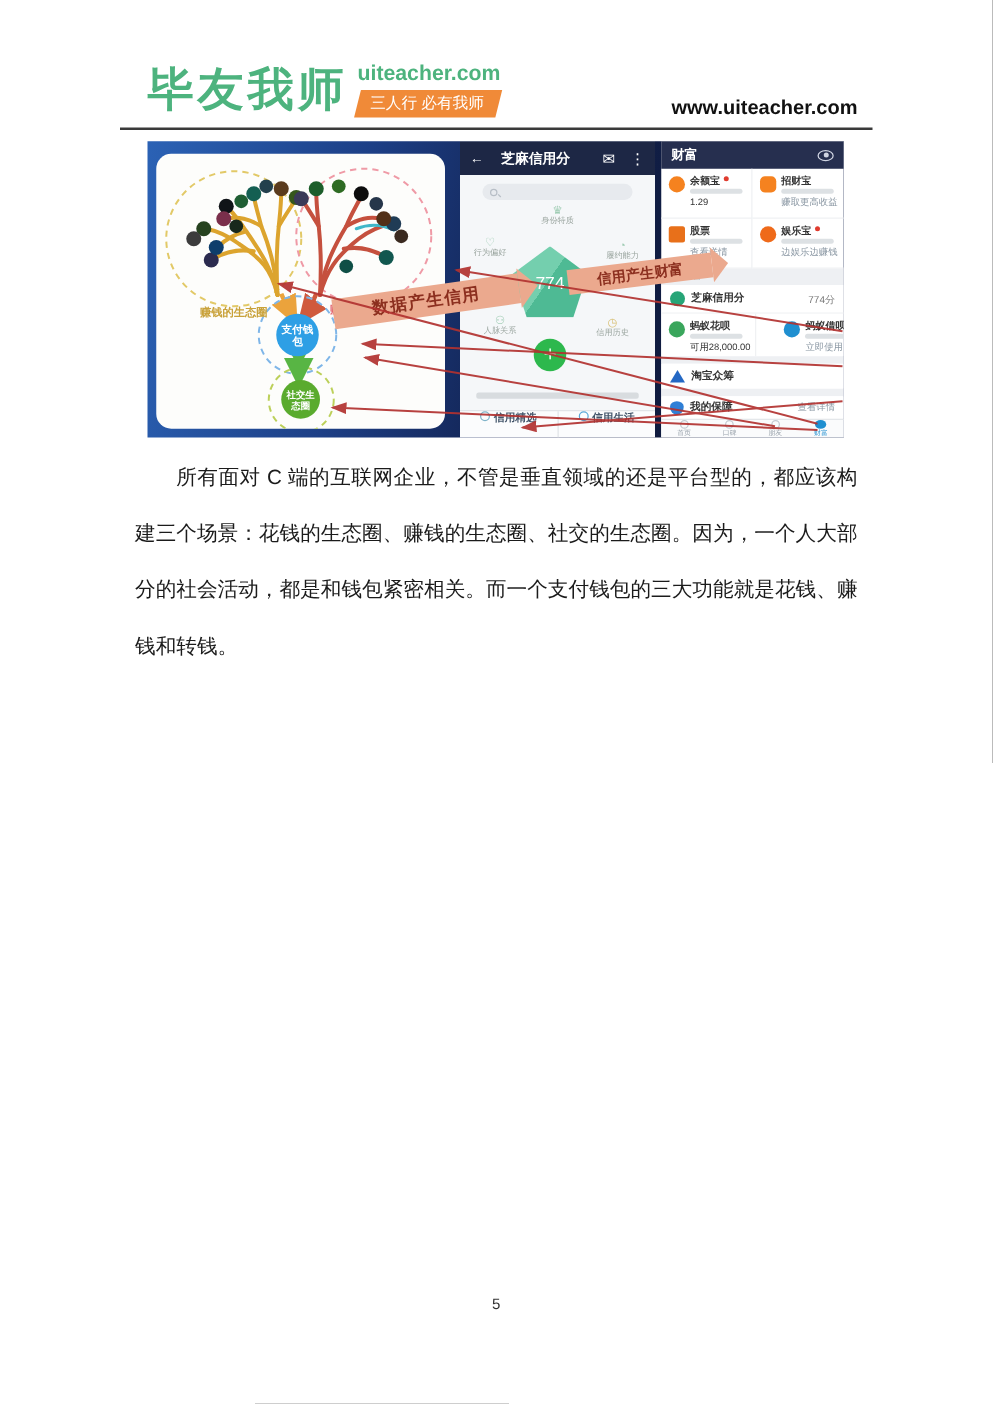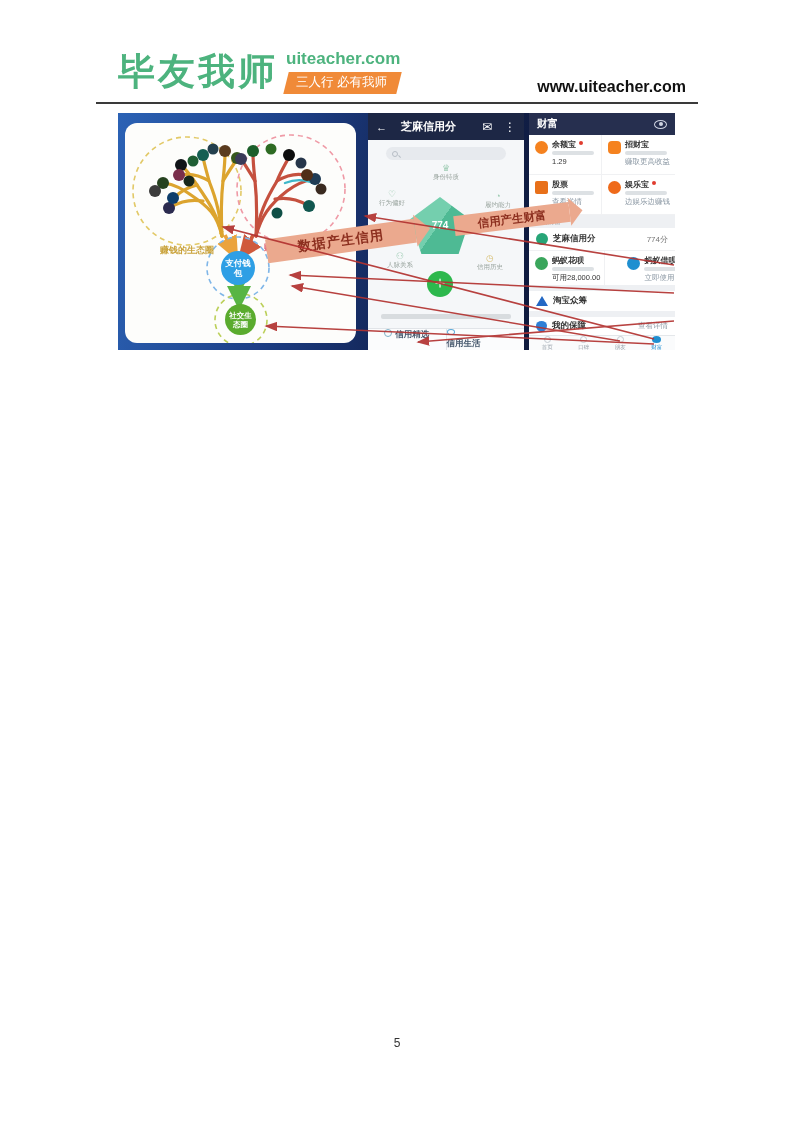--- a/index.html
+++ b/index.html
@@ -51,29 +51,29 @@
   .lens { width:6px; height:6px; border:1.2px solid #b7bec6; border-radius:50%; position:relative; }
   .lens:after { content:""; position:absolute; left:4.5px; top:4.5px; width:3px; height:1.2px; background:#b7bec6; transform:rotate(45deg); }
 
   .dim { position:absolute; text-align:center; width:44px; }
   .dim .ic { font-size:9px; color:#9fccb4; line-height:10px; }
   .dim .tx { font-size:6.5px; color:#9aa59f; line-height:8px; }
   .pentagon { position:absolute; left:42px; top:84px; width:60px; height:57px;
               background:linear-gradient(125deg,#74cfae 0 48%,#4eba94 48%);
               clip-path:polygon(50% 0,100% 39%,81% 100%,19% 100%,0 39%);
               display:flex; align-items:center; justify-content:center; }
-  .pentagon .score { color:#fff; font-size:10px; font-weight:bold; }
+  .pentagon .score { color:#fff; font-size:14px; font-weight:normal; }
   .plusbtn { position:absolute; left:59px; top:158px; width:26px; height:26px; border-radius:50%; background:#2db84d; color:#fff; font-size:17px; line-height:24px; text-align:center; }
   .disclaimer { position:absolute; left:13px; top:201px; width:130px; height:5px; background:#d8dcdf; border-radius:2px; }
   .pager { position:absolute; left:0; right:0; top:211px; text-align:center; }
   .pager i { display:inline-block; width:3px; height:3px; border-radius:50%; margin:0 2px; background:#c3c8cd; }
   .pager i.on { background:#8b939b; }
   .tabbar { position:absolute; left:0; right:0; bottom:0; height:22px; background:#fbfcfd; border-top:1px solid #e1e4e8; display:flex; }
   .tabbar .tab { flex:1; display:flex; align-items:flex-start; justify-content:center; gap:3px; font-size:8.5px; color:#44566b; font-weight:bold; }
-  .tabbar .tab + .tab { border-left:1px solid #e1e4e8;flex-direction:column; }
+  .tabbar .tab + .tab { border-left:1px solid #e1e4e8; }
   .tico { width:8px; height:8px; border:1.3px solid #7fb3c9; border-radius:50%; }
 
   
   .grid { position:absolute; left:0; right:0; top:22px; height:80px; display:grid; grid-template-columns:1fr 1fr; }
   .gcell { padding:5px 4px 0 6px; display:flex; gap:4px; border-bottom:1px solid #f0f1f3; }
   .gcell:nth-child(odd){ border-right:1px solid #f0f1f3; }
   .gico { width:13px; height:13px; border-radius:4px; background:#f5821f; flex:0 0 auto; margin-top:1px; }
   .gico.round { border-radius:50%; }
   .gtx { display:flex; flex-direction:column; gap:2px; min-width:0; }
   .gname { font-size:8px; font-weight:bold; color:#333; line-height:9px; white-space:nowrap; }
@@ -375,16 +375,17 @@
         <path d="M556,152 L247,103" marker-end="url(#ra)"></path>
         <path d="M556,180 L172,162" marker-end="url(#ra)"></path>
         <path d="M502,228 L174,173" marker-end="url(#ra)"></path>
         <path d="M536,231 L148,213" marker-end="url(#ra)"></path>
         <path d="M556,208 L300,229" marker-end="url(#ra)"></path>
       </g>
     </svg>
   </div>
 
   <div class="doc-text">
+    <p>所有面对 C 端的互联网企业，不管是垂直领域的还是平台型的，都应该构建三个场景：花钱的生态圈、赚钱的生态圈、社交的生态圈。因为，一个人大部分的社会活动，都是和钱包紧密相关。而一个支付钱包的三大功能就是花钱、赚钱和转钱。</p>
   </div>
 
   <div class="pageno">5</div>
 </div>
 
 </body></html>

